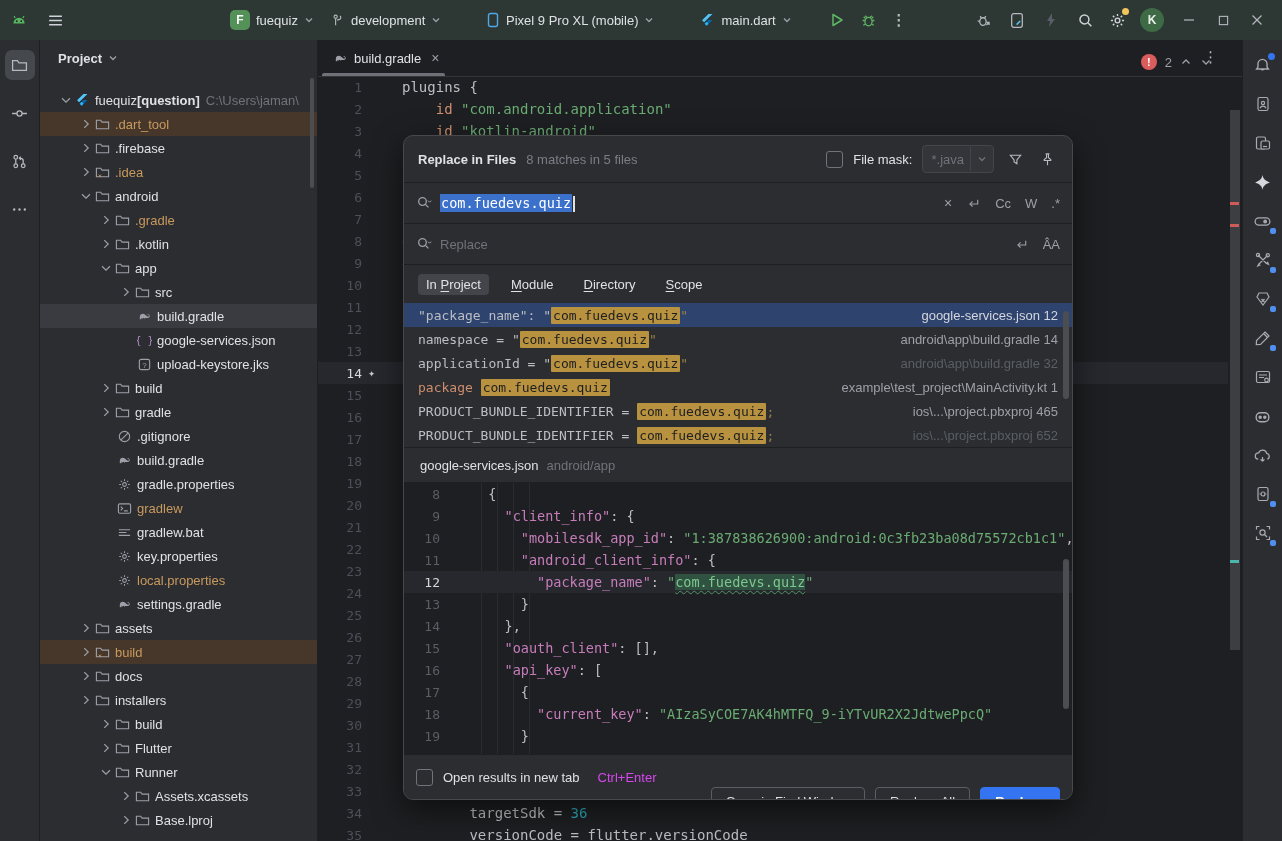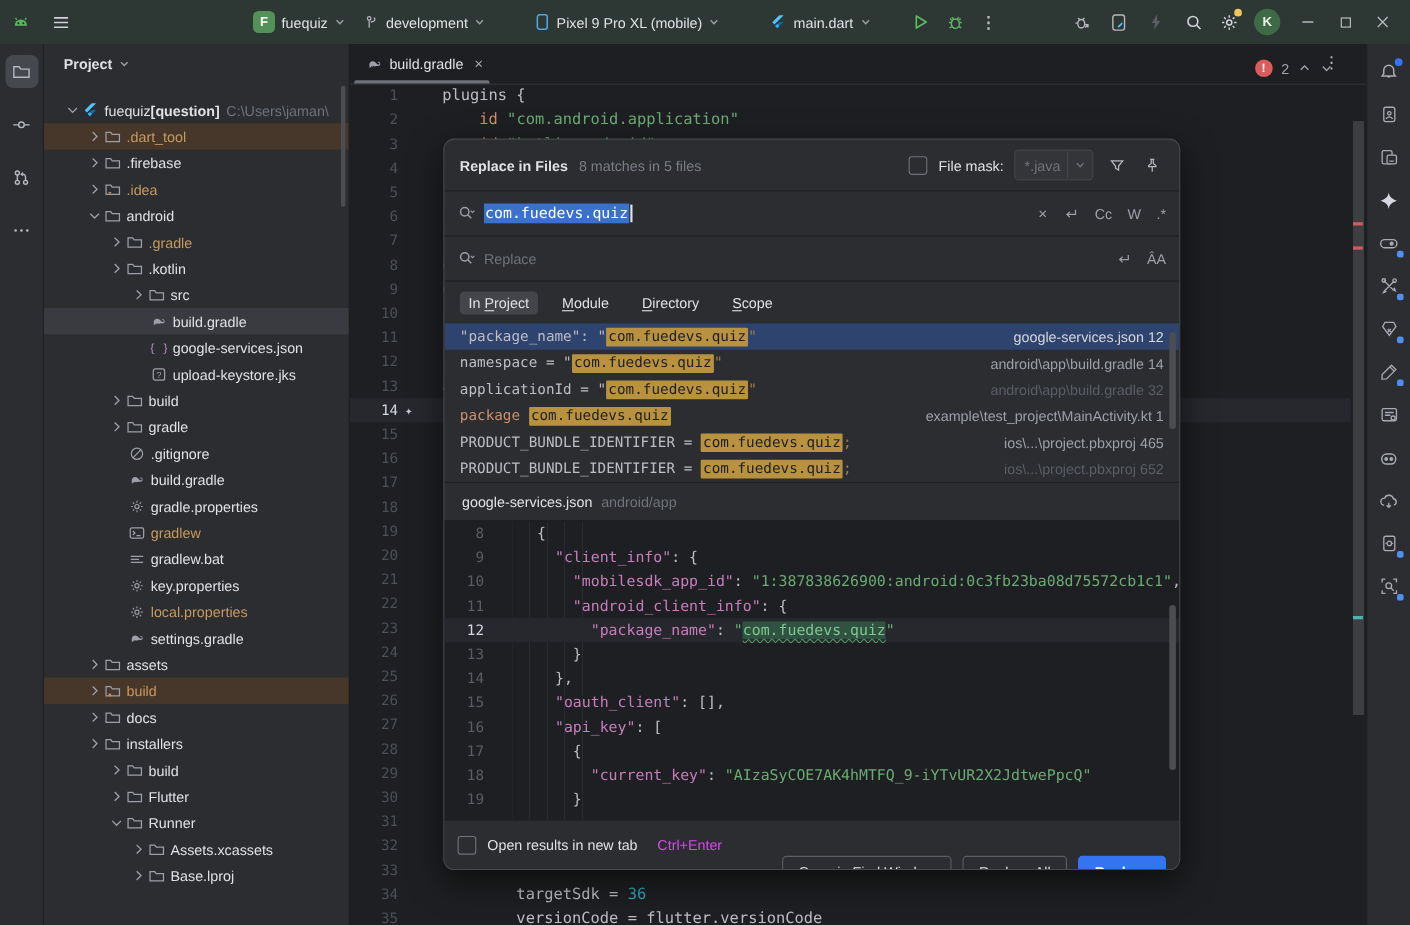--- a/index.html
+++ b/index.html
@@ -59,21 +59,21 @@
   #stripe{position:absolute;right:0;top:36px;width:14px;bottom:0;}
   #stripe .thumb{position:absolute;left:2px;width:10px;top:34px;height:540px;background:#3c3e41;}
   .mark{position:absolute;left:2px;width:9px;height:3px;}
   
   #toolstrip{position:absolute;right:0;top:40px;width:40px;height:801px;background:#2b2d30;border-left:1px solid #1e1f22;
     display:flex;flex-direction:column;align-items:center;padding-top:10px;gap:9px;box-sizing:border-box;}
   .ts-ic{width:30px;height:30px;display:flex;align-items:center;justify-content:center;color:#a8abb2;position:relative;}
   .ts-ic .bdg{position:absolute;right:2px;bottom:2px;width:6px;height:6px;border-radius:2px;background:#4e8ff0;}
   .ts-ic .dot{position:absolute;right:3px;top:3px;width:7px;height:7px;border-radius:50%;background:#3574f0;}
   
-  #dialog{position:absolute;left:403px;top:126px;width:670px;height:665px;background:#2b2d30;
+  #dialog{position:absolute;left:403px;top:135px;width:670px;height:665px;background:#2b2d30;
     border:1px solid #46484b;border-radius:10px;box-shadow:0 10px 30px rgba(0,0,0,.55);
     color:#dfe1e5;font-size:13px;box-sizing:border-box;overflow:hidden;}
   #dlg-head{height:46px;display:flex;align-items:center;padding:0 14px;gap:10px;}
   #dlg-title{font-weight:bold;}
   #dlg-matches{color:#7a7e85;}
   .cb{width:15px;height:15px;border:1.6px solid #6f737a;border-radius:3px;flex:0 0 15px;}
   .combo{display:flex;align-items:center;gap:6px;border:1px solid #43454a;background:#333538;
     border-radius:4px;height:26px;padding:0 6px 0 8px;color:#6f737a;}
   .combo .sep{width:1px;height:24px;background:#43454a;}
   .hicon{color:#b6b9bf;width:22px;display:flex;justify-content:center;}
@@ -363,20 +363,33 @@
           <svg width="14" height="14" viewBox="0 0 16 16" fill="none" stroke="#9da0a8" stroke-width="1.4">
             <path d="m6 3.5 4.5 4.5L6 12.5"></path>
           </svg>
         </span>
         <span class="tico">
           <svg width="15" height="15" viewBox="0 0 16 16" fill="none" stroke="#9da0a8" stroke-width="1.2">
             <path d="M1.5 3.5h4.5l1.5 2h7v7h-13z"></path>
           </svg>
         </span>
         <span class="lbl">.kotlin</span>
+      </div>
+      <div class="trow" style="padding-left: 58px;">
+        <span class="tchev">
+          <svg width="14" height="14" viewBox="0 0 16 16" fill="none" stroke="#9da0a8" stroke-width="1.4">
+            <path d="m3.5 6 4.5 4.5L12.5 6"></path>
+          </svg>
+        </span>
+        <span class="tico">
+          <svg width="15" height="15" viewBox="0 0 16 16" fill="none" stroke="#9da0a8" stroke-width="1.2">
+            <path d="M1.5 3.5h4.5l1.5 2h7v7h-13z"></path>
+          </svg>
+        </span>
+        <span class="lbl">app</span>
       </div>
       <div class="trow" style="padding-left: 78px;">
         <span class="tchev">
           <svg width="14" height="14" viewBox="0 0 16 16" fill="none" stroke="#9da0a8" stroke-width="1.4">
             <path d="m6 3.5 4.5 4.5L6 12.5"></path>
           </svg>
         </span>
         <span class="tico">
           <svg width="15" height="15" viewBox="0 0 16 16" fill="none" stroke="#9da0a8" stroke-width="1.2">
             <path d="M1.5 3.5h4.5l1.5 2h7v7h-13z"></path>

